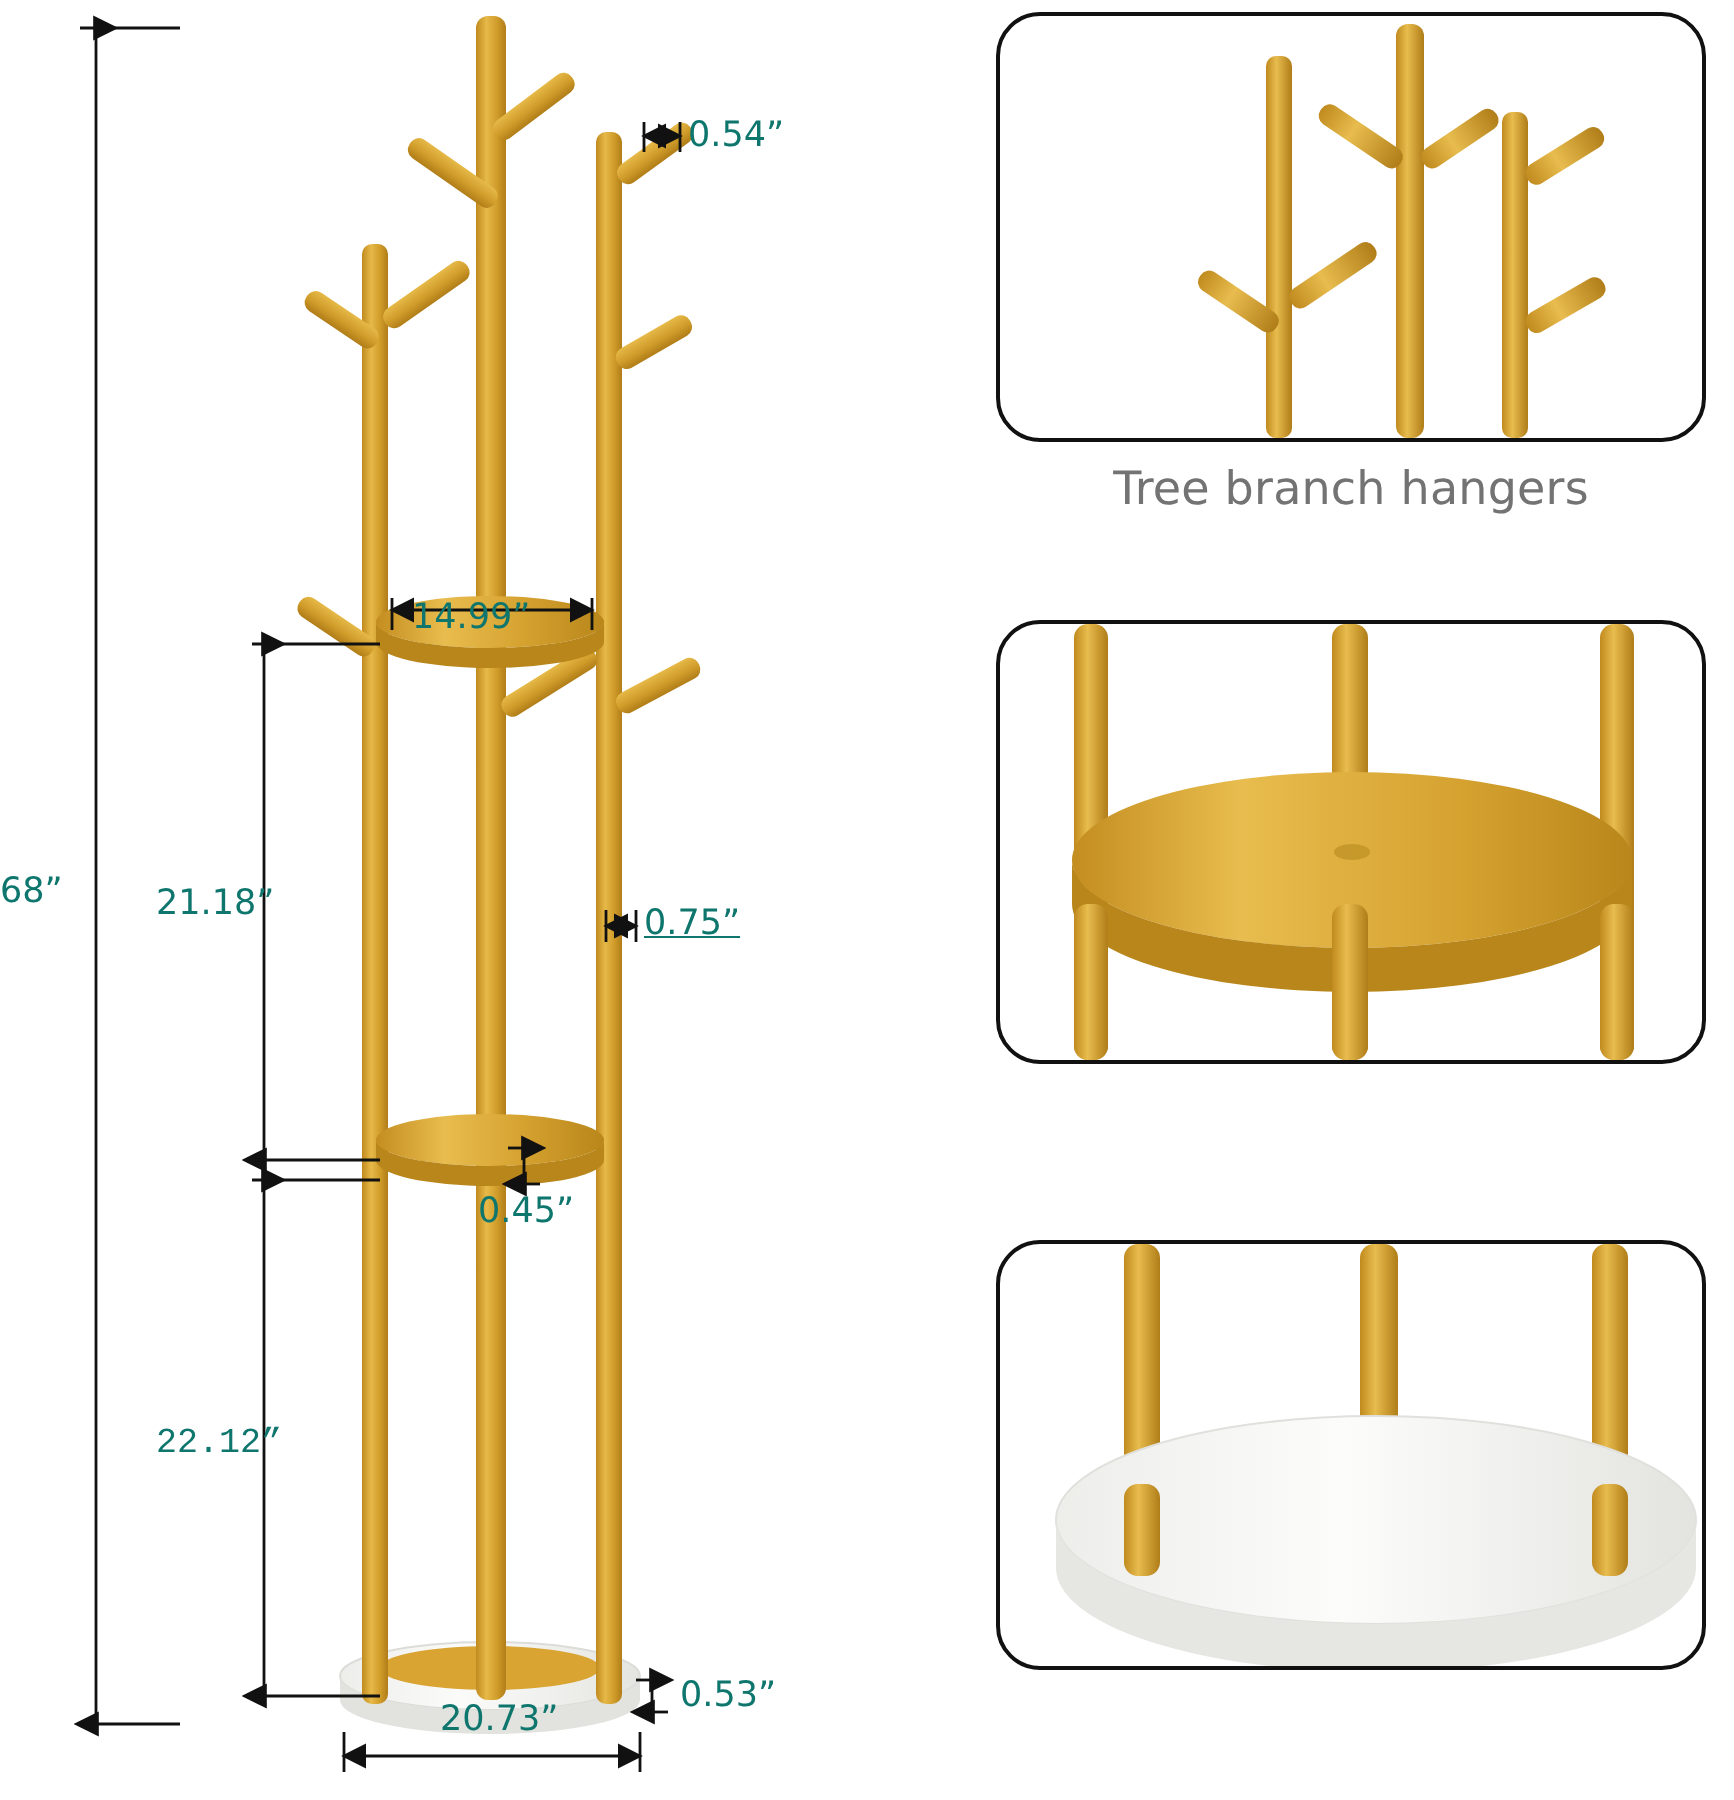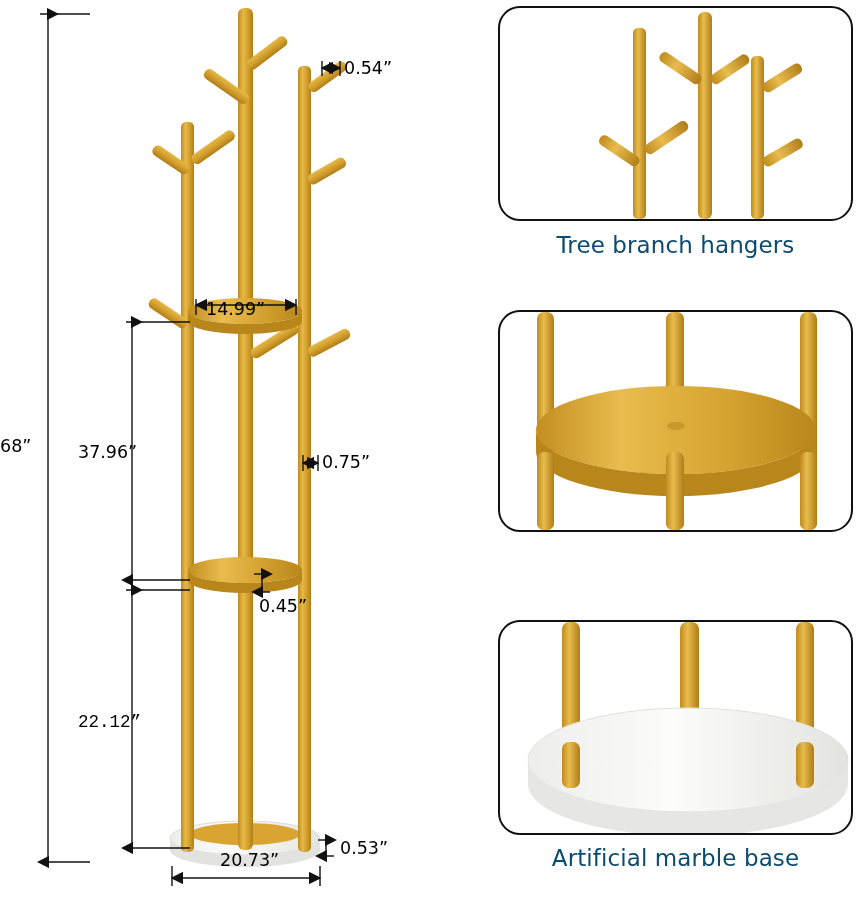--- a/index.html
+++ b/index.html
@@ -43,27 +43,27 @@
     background: #ffffff;
     box-sizing: border-box;
     overflow: hidden;
   }
   .panel-caption {
     position: absolute;
     left: 20px;
     width: 355px;
     text-align: center;
     font-size: 23px;
-    color: #0c4a6e;
+    color: #737373;
     letter-spacing: 0.1px;
   }
   .dim-label {
     position: absolute;
     font-size: 17.5px;
-    color: #000000;
+    color: #0f766e;
     white-space: nowrap;
   }
   svg {
     display: block;
   }
 </style>
 </head>
 <body>
 
 <div id="root">
@@ -187,27 +187,27 @@
         <line x1="254" y1="574" x2="270" y2="574"></line>
         <line x1="254" y1="592" x2="270" y2="592"></line>
 
         <line x1="326" y1="840" x2="326" y2="856" marker-start="url(#arrU)" marker-end="url(#arrD)"></line>
         <line x1="318" y1="840" x2="334" y2="840"></line>
         <line x1="318" y1="856" x2="334" y2="856"></line>
       </g>
     </svg>
 
     <div class="dim-label" style="left:0px; top:392px;margin-top:44px;">68”</div>
-    <div class="dim-label" style="left:78px; top:442px;">37.96”</div>
+    <div class="dim-label" style="left:78px; top:442px;">21.18”</div>
     <div class="dim-label" style="left:78px; top:712px;font-family:Liberation Mono, monospace;">22.12”</div>
     <div class="dim-label" style="left:206px; top:299px;">14.99”</div>
     <div class="dim-label" style="left:220px; top:850px;">20.73”</div>
     <div class="dim-label" style="left:344px; top:58px;">0.54”</div>
-    <div class="dim-label" style="left:322px; top:452px;">0.75”</div>
-    <div class="dim-label" style="left:259px; top:596px;">0.45”</div>
+    <div class="dim-label" style="left:322px; top:452px;text-decoration:underline;">0.75”</div>
+    <div class="dim-label" style="left:239px; top:596px;">0.45”</div>
     <div class="dim-label" style="left:340px; top:838px;">0.53”</div>
   </div>
 
   <div class="right-pane">
 
     <div class="panel" style="top:6px; height:215px;">
       <svg width="351" height="211" viewBox="0 0 351 211">
         <defs>
           <linearGradient id="g2v" x1="0" y1="0" x2="1" y2="0">
             <stop offset="0%" stop-color="#C08A1E"></stop>
@@ -280,16 +280,15 @@
         <rect x="180" y="0" width="19" height="120" rx="7" fill="url(#g4v)"></rect>
         <rect x="296" y="0" width="18" height="160" rx="7" fill="url(#g4v)"></rect>
 
         <ellipse cx="188" cy="138" rx="160" ry="52" fill="url(#g4m)" stroke="#E0E0DC" stroke-width="1"></ellipse>
         <path d="M28,138 a160,52 0 0 0 320,0 l0,24 a160,52 0 0 1 -320,0 Z" fill="#E6E6E2"></path>
 
         <rect x="62" y="120" width="18" height="46" rx="7" fill="url(#g4v)"></rect>
         <rect x="296" y="120" width="18" height="46" rx="7" fill="url(#g4v)"></rect>
       </svg>
     </div>
-    <div class="panel-caption" style="top:845px;">Artificial marble base</div>
   </div>
 
 </div>
 
 </body></html>

